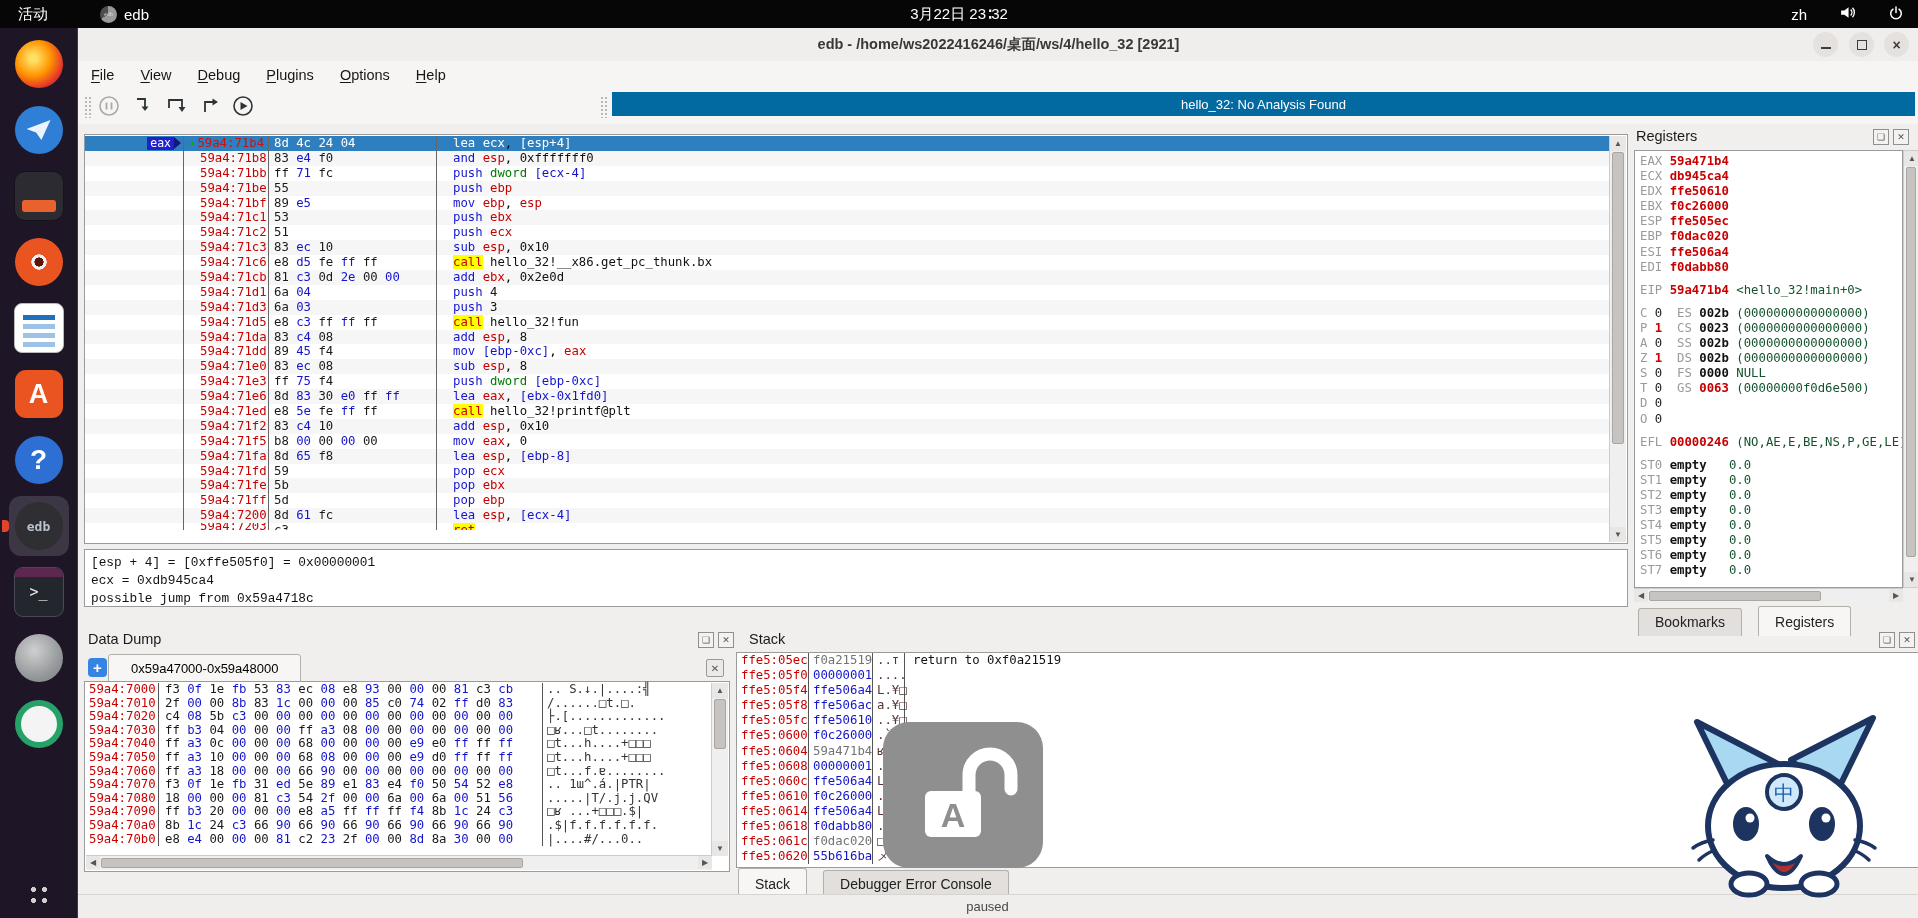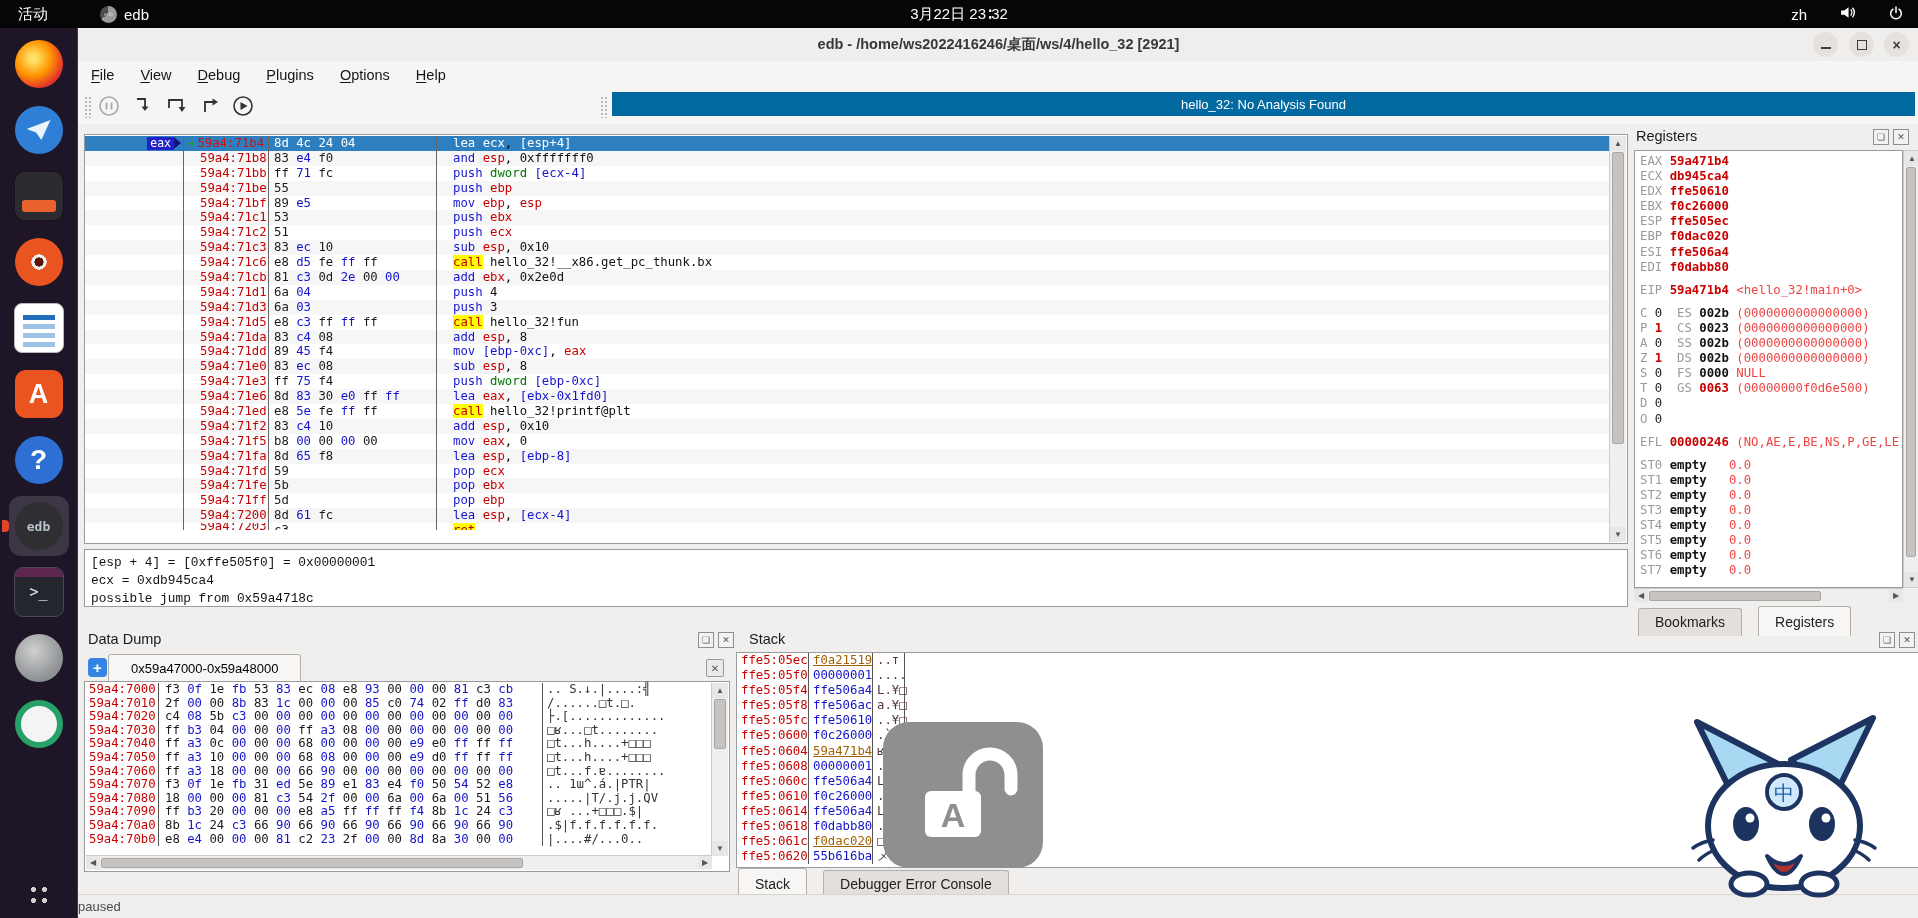--- a/index.html
+++ b/index.html
@@ -98,21 +98,21 @@
   #infopane{position:absolute;left:6px;top:521px;width:1544px;height:58px;background:#fff;border:1px solid #9b9b9b;
       box-sizing:border-box;font-size:12.8px;line-height:18px;padding:4px 0 0 6px;color:#111;white-space:pre;}
   
   .panel-title{position:absolute;font-size:14.5px;color:#1a1a1a;}
   .panel-icons{position:absolute;display:flex;gap:4px;}
   .pic{width:14px;height:14px;border:1px solid #8f8f8f;background:#f4f2f0;font-size:9px;color:#555;
       display:flex;align-items:center;justify-content:center;}
   #regs-body{position:absolute;left:1556px;top:122px;width:269px;height:438px;background:#fff;border:1px solid #9b9b9b;
       box-sizing:border-box;overflow:hidden;font-size:12.3px;line-height:15.1px;
       font-family:"DejaVu Sans Mono",monospace;white-space:pre;padding:3px 0 0 5px;}
-  .r-name{color:#9a9a9a;} .r-val{color:#c80000;font-weight:bold;} .r-gray{color:#ef4444;}
+  .r-name{color:#9a9a9a;} .r-val{color:#c80000;font-weight:bold;} .r-gray{color:#14532d;}
   .r-bold{color:#111;font-weight:bold;} .r-flag1{color:#c80000;font-weight:bold;} .r-flag0{color:#222;}
   .r-gap{height:8px;}
   #regs-hscroll{left:1556px;top:560px;width:269px;}
   #regs-vscroll{position:absolute;left:1825px;top:122px;width:16px;height:438px;background:#efefef;border:1px solid #ccc;box-sizing:border-box;}
   
   .tabrow{position:absolute;display:flex;gap:16px;align-items:flex-end;}
   .tab{border:1px solid #b3afa9;border-bottom:none;background:#e2dfdc;color:#222;font-size:14px;
       padding:5px 16px 6px 16px;border-radius:3px 3px 0 0;}
   .tab.active{background:#f7f6f5;padding-top:7px;}
   
@@ -130,24 +130,24 @@
   .hrow .hb{padding-left:6px;border-right:1px solid #555;}
   .hrow .hs{padding-left:4px;color:#333;}
   
   #stack-box{position:absolute;left:658px;top:624px;width:1183px;height:216px;background:#fff;border:1px solid #9b9b9b;box-sizing:border-box;}
   .srow{display:grid;grid-template-columns:72px 64px 32px 1fr;height:15.1px;line-height:15.1px;font-size:12.3px;
       font-family:"DejaVu Sans Mono",monospace;white-space:pre;}
   .srow .sa{color:#c80000;padding-left:4px;border-right:1px solid #555;}
   .srow .sv{padding-left:4px;border-right:1px solid #555;}
   .srow .sc{padding-left:4px;color:#553333;border-right:1px solid #555;}
   .srow .sm{padding-left:8px;color:#111;}
-  .v-blue{color:#1414cc;} .v-dark{color:#a16207;text-decoration:underline;}
+  .v-blue{color:#1414cc;} .v-dark{color:#737373;}
   
   #statusbar{position:absolute;left:0;top:866px;width:100%;height:24px;background:#f0eeec;border-top:1px solid #d8d4cf;
-      display:flex;align-items:center;justify-content:flex-start;padding-right:22px;box-sizing:border-box;
+      display:flex;align-items:center;justify-content:center;padding-right:22px;box-sizing:border-box;
       font-size:13px;color:#4a4a4a;}
   
   #osd{position:absolute;left:883px;top:722px;width:160px;height:146px;background:#8f8f8f;border-radius:26px;z-index:60;
       display:flex;align-items:center;justify-content:center;}
   
   #mascot{position:absolute;left:1683px;top:708px;z-index:55;}
 </style>
 </head>
 <body>
 
@@ -366,21 +366,21 @@
     </div>
   </div>
 
   <div class="panel-title" style="left:671px;top:603px;">Stack</div>
   <div class="panel-icons" style="left:1801px;top:604px;">
     <div class="pic">❏</div>
     <div class="pic">✕</div>
   </div>
   <div id="stack-box">
     <div id="stack-rows">
-        <div class="srow"><span class="sa">ffe5:05ec</span><span class="sv v-dark">f0a21519</span><span class="sc">..т</span></div>
+        <div class="srow"><span class="sa">ffe5:05ec</span><span class="sv v-dark">f0a21519</span><span class="sc">..т</span><span class="sm">return to 0xf0a21519</span></div>
         <div class="srow"><span class="sa">ffe5:05f0</span><span class="sv v-blue">00000001</span><span class="sc">....</span><span class="sm"></span></div>
         <div class="srow"><span class="sa">ffe5:05f4</span><span class="sv v-blue">ffe506a4</span><span class="sc">L.¥□</span><span class="sm"></span></div>
         <div class="srow"><span class="sa">ffe5:05f8</span><span class="sv v-blue">ffe506ac</span><span class="sc">a.¥□</span><span class="sm"></span></div>
         <div class="srow"><span class="sa">ffe5:05fc</span><span class="sv v-blue">ffe50610</span><span class="sc">..¥□</span><span class="sm"></span></div>
         <div class="srow"><span class="sa">ffe5:0600</span><span class="sv v-blue">f0c26000</span><span class="sc">.`</span><span class="sm"></span></div>
         <div class="srow"><span class="sa">ffe5:0604</span><span class="sv v-dark">59a471b4</span><span class="sc">ʁQ</span><span class="sm"></span></div>
         <div class="srow"><span class="sa">ffe5:0608</span><span class="sv v-blue">00000001</span><span class="sc">..</span><span class="sm"></span></div>
         <div class="srow"><span class="sa">ffe5:060c</span><span class="sv v-blue">ffe506a4</span><span class="sc">L.</span><span class="sm"></span></div>
         <div class="srow"><span class="sa">ffe5:0610</span><span class="sv v-blue">f0c26000</span><span class="sc">.`</span><span class="sm"></span></div>
         <div class="srow"><span class="sa">ffe5:0614</span><span class="sv v-blue">ffe506a4</span><span class="sc">L.</span><span class="sm"></span></div>

